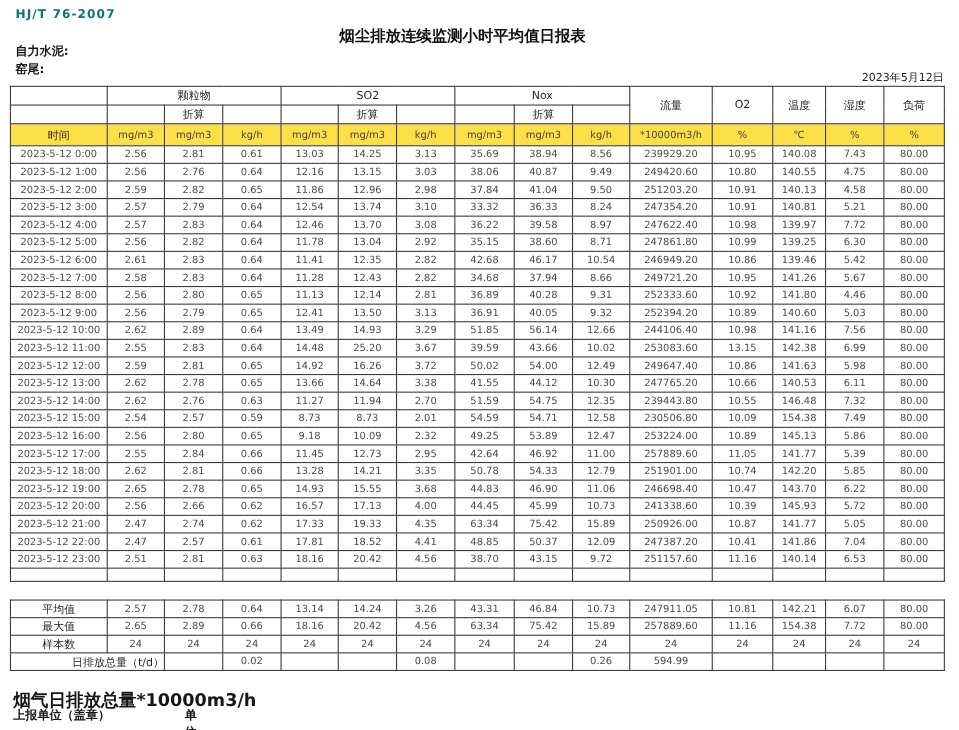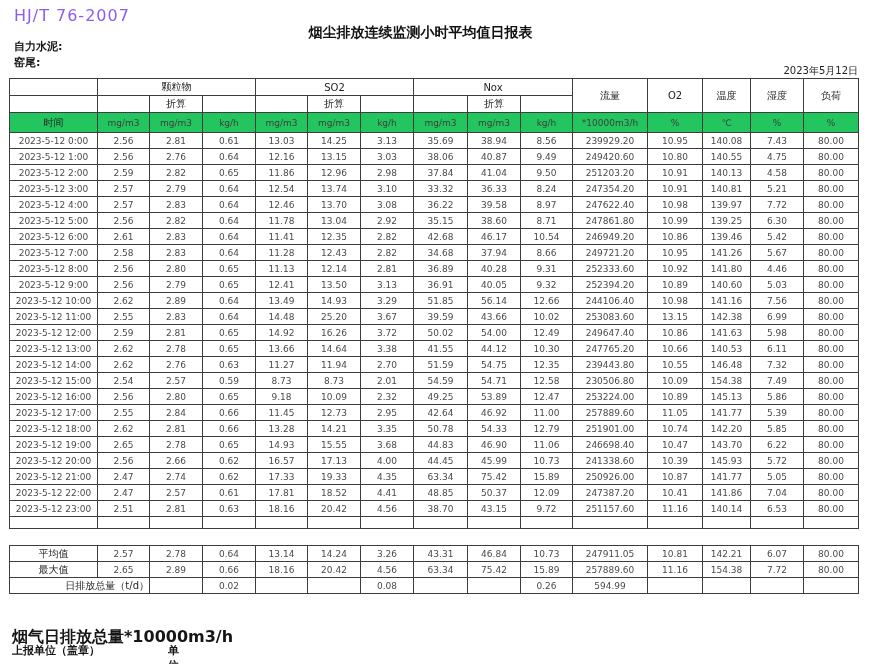--- a/index.html
+++ b/index.html
@@ -1,39 +1,39 @@
 <!DOCTYPE html>
 <html><head>
 <meta charset="utf-8">
 <style>
   html,body{margin:0;padding:0;}
   body{
     width:872px;height:664px;background:#ffffff;
     font-family:"DejaVu Sans",sans-serif;
   }
   .page{position:relative;width:872px;height:664px;overflow:hidden;color:#222;background:#fff;}
-  .std{position:absolute;left:14px;top:6px;font-size:16px;font-weight:normal;color:#8b5cf6;letter-spacing:1px;}
+  .std{position:absolute;left:14px;top:6px;font-size:11px;font-weight:bold;color:#0f766e;letter-spacing:1px;}
   .title{position:absolute;left:0;top:24px;width:841px;text-align:center;font-size:14px;font-weight:bold;color:#111;}
   .company{position:absolute;left:14px;top:39px;font-size:11px;font-weight:bold;color:#161616;}
   .location{position:absolute;left:14px;top:55px;font-size:11px;font-weight:bold;color:#161616;}
   .date{position:absolute;right:14px;top:64px;font-size:10px;color:#222;text-align:right;}
 
   table{border-collapse:collapse;table-layout:fixed;position:absolute;left:9px;border-radius:16px;}
   table.main{top:78px;}
   table.summary{top:545px;}
   td,th{
     border:1px solid #3d3d3d;text-align:center;vertical-align:middle;
     font-size:9px;font-weight:normal;color:#4a4a4a;padding:0;
     overflow:hidden;white-space:nowrap;
   }
   thead th{color:#1f1f1f;font-size:10px;}
   thead tr.r1{height:17px;}
   thead tr.r2{height:17px;}
   thead tr.r3{height:20px;}
-  tr.r3 th, tr.r3 td{background:#22c55e;}
+  tr.r3 th, tr.r3 td{background:#fde047;}
   tr.r3 td{font-size:9px;color:#3f3f3f;}
   tr.r3 th{font-size:10px;}
   tbody tr{height:16px;}
   tbody tr.spacer{height:12px;}
   td.time{font-size:9px;color:#4a4a4a;}
   td.rowlabel{font-size:10px;color:#1f1f1f;}
   td.label-left{text-align:right;padding-left:4px;font-size:10px;color:#1f1f1f;}
   .footnote{position:absolute;left:12px;top:627px;font-size:16px;color:#161616;font-weight:bold;}
   .unitline{position:absolute;left:12px;top:643px;font-size:11px;color:#161616;font-weight:bold;}
   .unitline .unit2{position:absolute;left:156px;top:0;}
@@ -584,20 +584,37 @@
           <td>63.34</td>
           <td>75.42</td>
           <td>15.89</td>
           <td>257889.60</td>
           <td>11.16</td>
           <td>154.38</td>
           <td>7.72</td>
           <td>80.00</td>
         </tr>
         <tr>
+          <td class="rowlabel">样本数</td>
+          <td>24</td>
+          <td>24</td>
+          <td>24</td>
+          <td>24</td>
+          <td>24</td>
+          <td>24</td>
+          <td>24</td>
+          <td>24</td>
+          <td>24</td>
+          <td>24</td>
+          <td>24</td>
+          <td>24</td>
+          <td>24</td>
+          <td>24</td>
+        </tr>
+        <tr>
           <td colspan="2" class="label-left">日排放总量（t/d）</td>
           <td></td>
           <td>0.02</td>
           <td></td>
           <td></td>
           <td>0.08</td>
           <td></td>
           <td></td>
           <td>0.26</td>
           <td>594.99</td>

